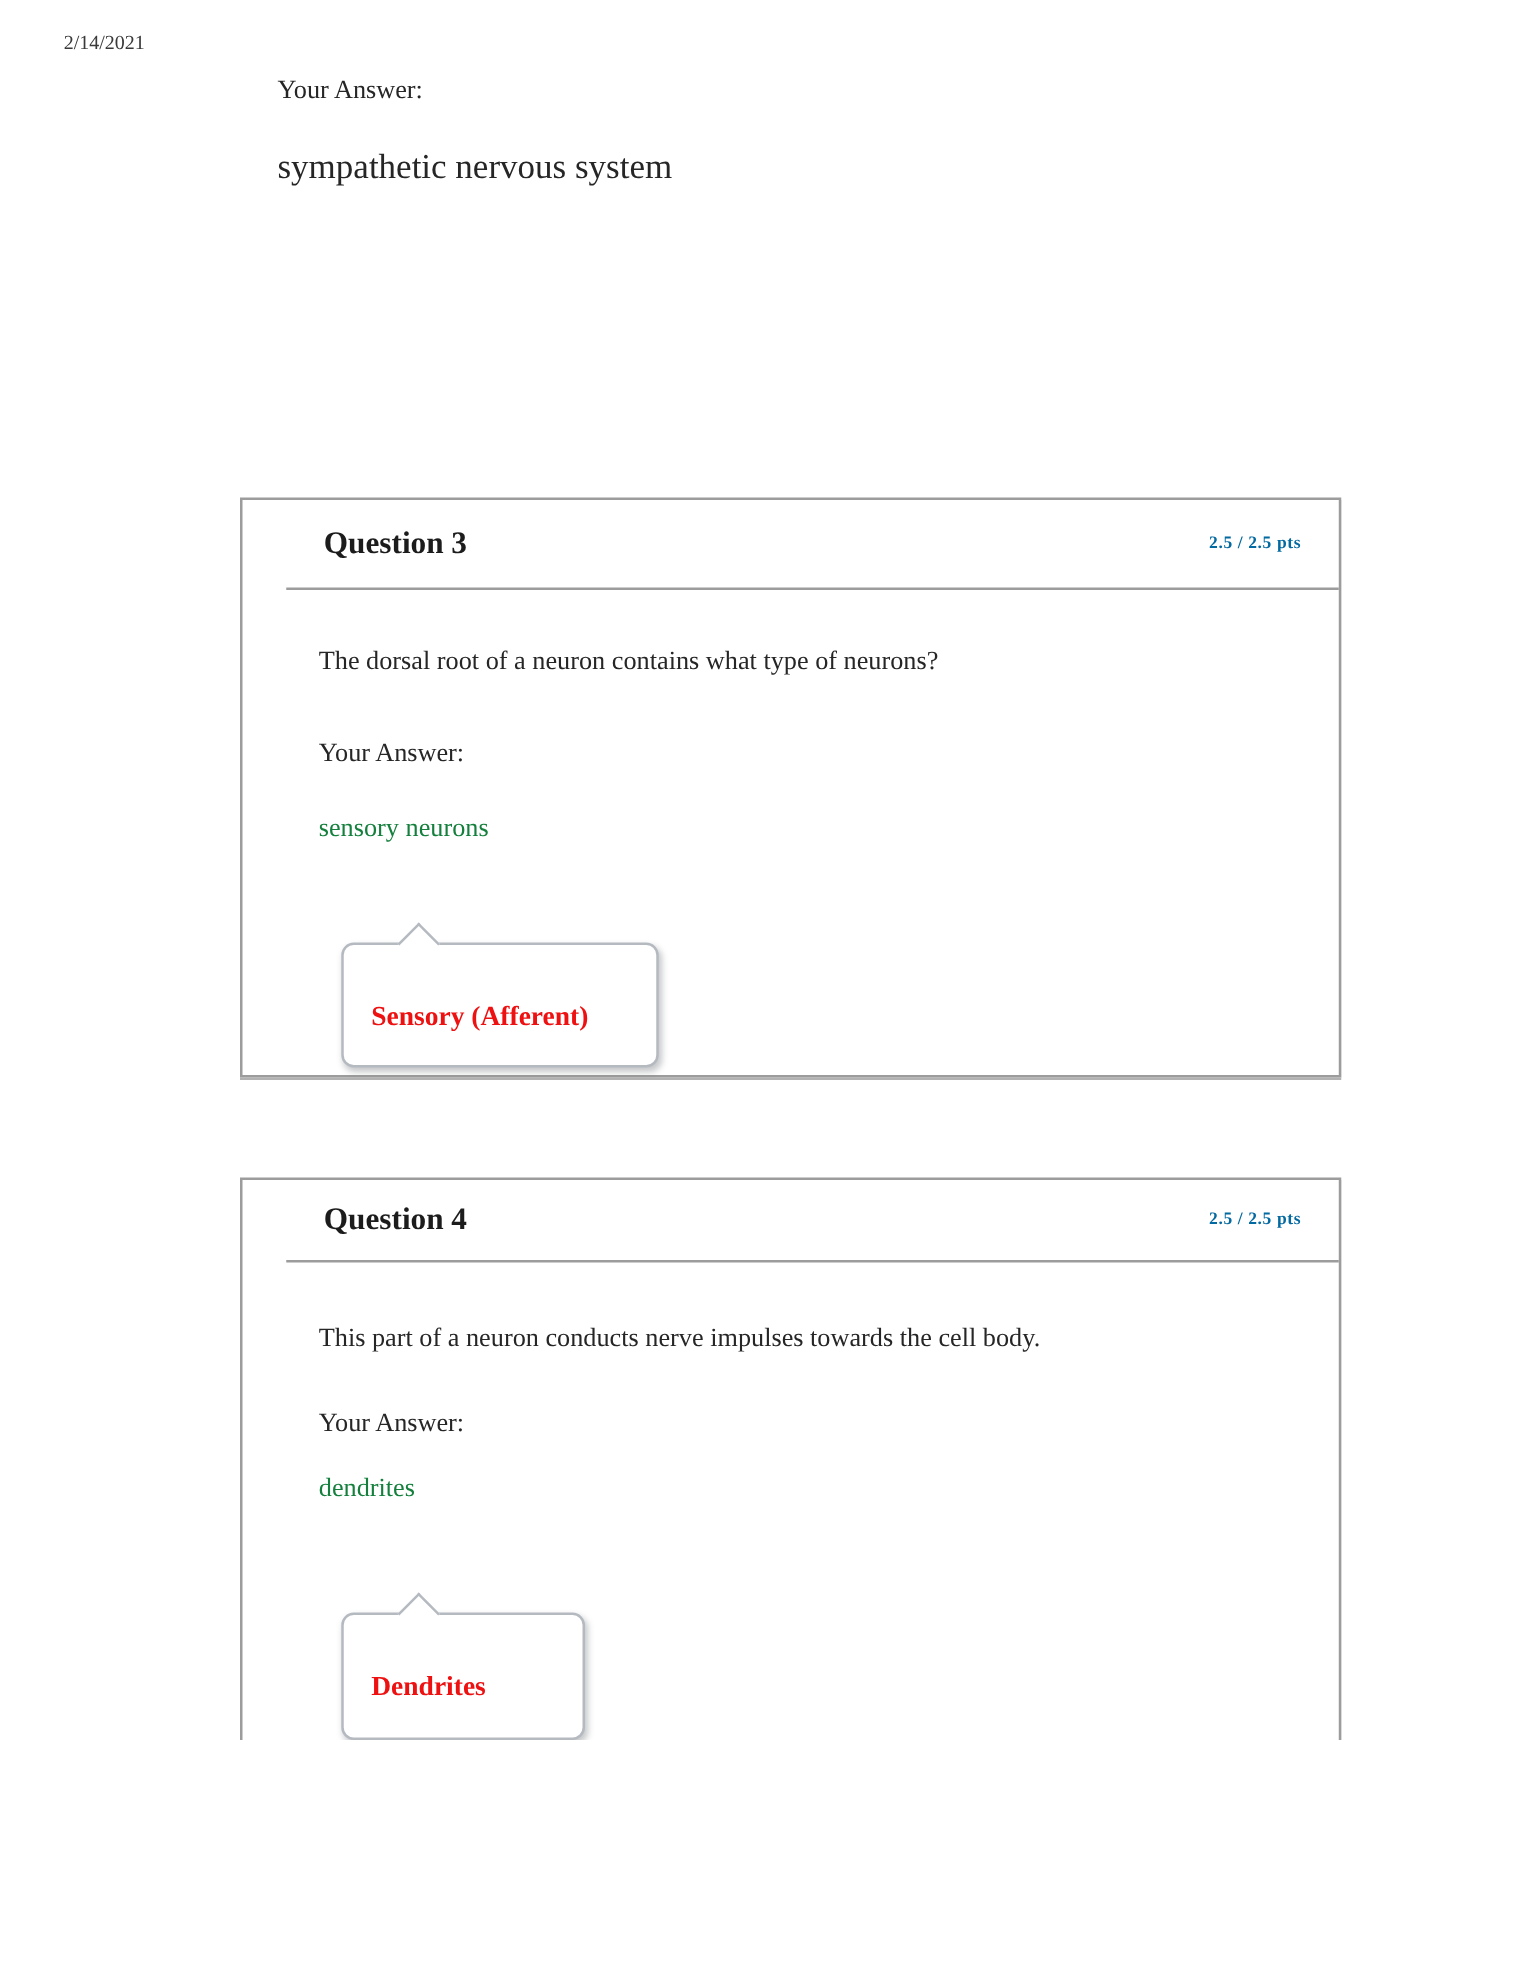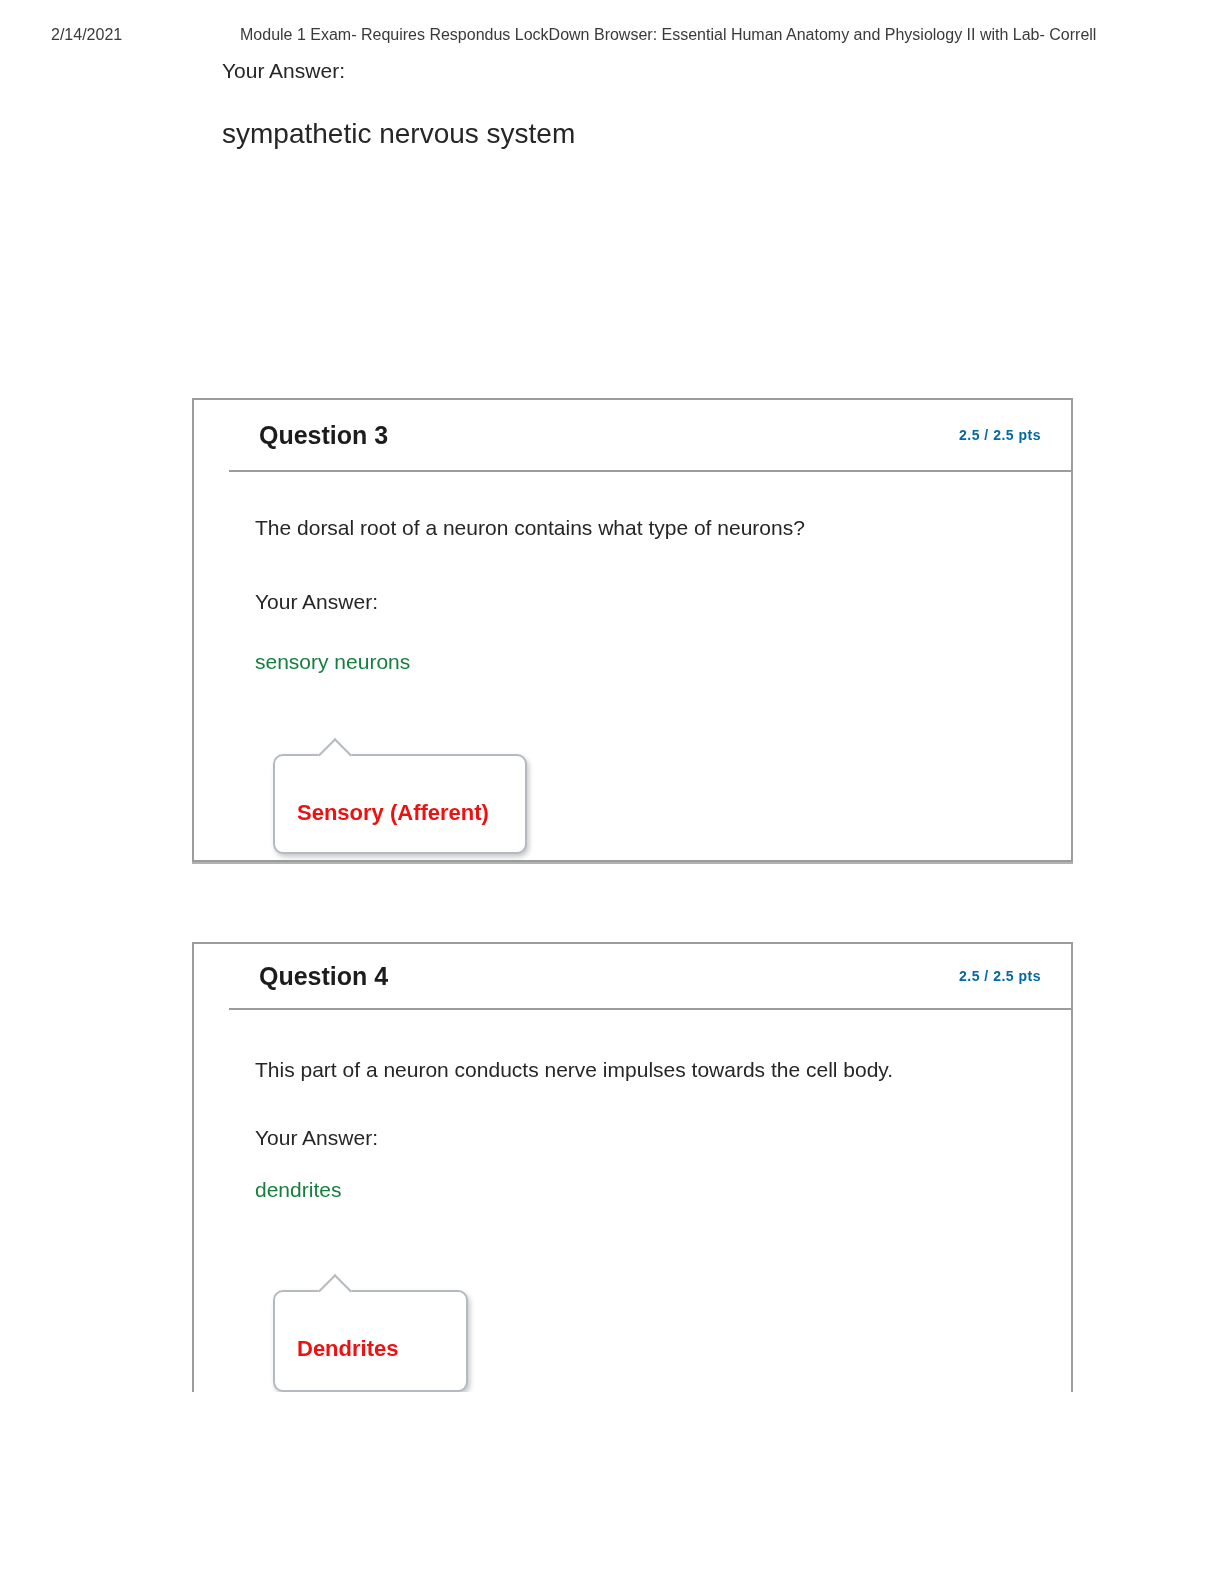--- a/index.html
+++ b/index.html
@@ -1,21 +1,21 @@
 <!DOCTYPE html>
 <html><head>
 <meta charset="utf-8">
 <style>
   html, body { margin: 0; padding: 0; background: #ffffff; }
   .page {
     position: relative;
     width: 1224px;
     height: 1392px;
     background: #ffffff;
-    font-family: Liberation Sans, sans-serif;
+    font-family: Liberation Serif, serif;
     color: #222222;
     overflow: hidden;
     border-radius: 16px;
   }
 
   
   .print-date {
     position: absolute; left: 51px; top: 26px;
     font-size: 16px; color: #3a3a3a;
   }
@@ -118,21 +118,20 @@
     position: absolute; left: 1140px; top: 1538px;
     font-size: 15px; color: #be185d;
   }
 </style>
 </head>
 <body>
 
 <div class="page">
 
   <div class="print-date">2/14/2021</div>
-  <div class="doc-title">Module 1 Exam- Requires Respondus LockDown Browser: Essential Human Anatomy and Physiology II with Lab- Correll</div>
 
   <div class="co-your-answer">Your Answer:</div>
   <div class="co-answer-text">sympathetic nervous system</div>
 
   <div class="question-card" id="question-card-3">
     <div class="q-header">
       <div class="q-title">Question 3</div>
       <div class="q-points">2.5 / 2.5 pts</div>
     </div>
     <div class="q-body">

